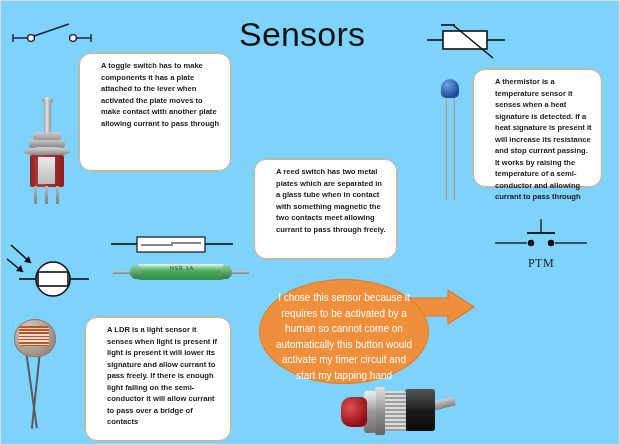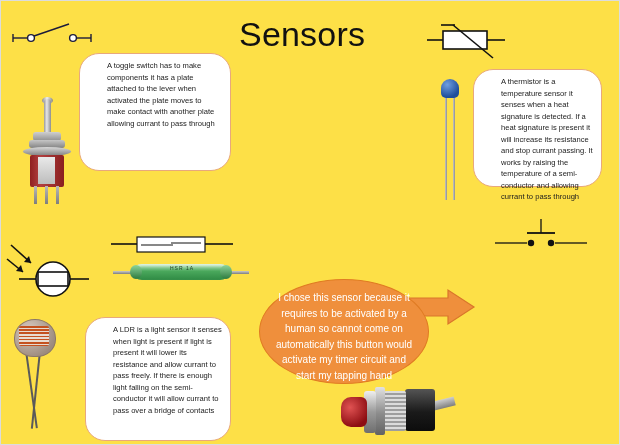--- a/index.html
+++ b/index.html
@@ -7,48 +7,49 @@
     padding: 0;
     background: #ffffff;
   }
   body {
     font-family: "Liberation Sans", sans-serif;
   }
   #slide {
     position: relative;
     width: 620px;
     height: 445px;
-    background: #fde047;
+    background: #7dd3fc;
     overflow: hidden;
     border: 1px solid #dcdcdc;
     box-sizing: border-box;
   }
   
   .title {
     position: absolute;
     left: 238px;
     top: 14px;
     font-size: 34px;
     font-weight: 400;
     color: #111111;
     letter-spacing: 0.2px;
     font-family: "Liberation Sans", sans-serif;
   }
   
   .callout {
     position: absolute;
     border: 1.3px solid #e8a87c;
-    border-radius: 20px;
+    border-radius: 12px;
     background: #ffffff;
     box-sizing: border-box;
-    padding: 6px 8px 6px 27px;
+    padding: 6px 8px 6px 21px;
     font-size: 7.6px;
     line-height: 1.52;
     color: #1b1b1b;
     font-family: "Liberation Sans", sans-serif;
+    font-weight: bold;
   }
   .callout p { margin: 0; }
   #callout-toggle   { left: 78px;  top: 52px;  width: 152px; height: 118px; }
   #callout-reed     { left: 253px; top: 158px; width: 143px; height: 100px; }
   #callout-thermistor { left: 472px; top: 68px; width: 129px; height: 118px; }
   #callout-ldr      { left: 84px;  top: 316px; width: 146px; height: 124px; }
   #callout-ptm      { left: 468px; top: 308px; width: 146px; height: 76px; }
 
   
   #oval-reason {
@@ -287,20 +288,21 @@
   </svg>
 
   <svg class="sym" id="sym-ptm" viewBox="0 0 100 36">
     <line x1="4" y1="24" x2="36" y2="24" stroke="#111111" stroke-width="1.3"></line>
     <circle cx="40" cy="24" r="3.2" fill="#111111"></circle>
     <circle cx="60" cy="24" r="3.2" fill="#111111"></circle>
     <line x1="64" y1="24" x2="96" y2="24" stroke="#111111" stroke-width="1.3"></line>
     <line x1="36" y1="14" x2="64" y2="14" stroke="#111111" stroke-width="1.8"></line>
     <line x1="50" y1="0" x2="50" y2="14" stroke="#111111" stroke-width="1.3"></line>
   </svg>
+  <div id="label-ptm">PTM</div>
 
   <div class="photo" id="photo-toggle">
     <div class="lever-tip"></div>
       <div class="lever"></div>
     <div class="nut1"></div>
       <div class="nut2"></div>
       <div class="washer"></div>
     <div class="body"></div>
       <div class="body-face"></div>
     <div class="pin p1"></div>
@@ -344,23 +346,26 @@
   </svg>
 
   <div id="oval-reason">
     <p>I chose this sensor because it requires to be activated by a human so cannot come on automatically this button would activate my timer circuit and start my tapping hand</p>
   </div>
 
   <div class="callout" id="callout-toggle">
     <p>A toggle switch has to make components it has a plate attached to the lever when activated the plate moves to make contact with another plate allowing currant to pass through</p>
   </div>
 
+  <div class="callout" id="callout-reed">
+    <p>A reed switch has two metal plates which are separated in a glass tube when in contact with something magnetic the two contacts meet allowing currant  to pass through freely.</p>
+  </div>
 
   <div class="callout" id="callout-thermistor">
     <p>A thermistor is a temperature sensor it senses when a heat signature is detected.  If a heat signature is present it will increase its resistance and stop currant passing. It works by raising the temperature of a semi-conductor  and allowing currant to pass through</p>
   </div>
 
   <div class="callout" id="callout-ldr">
-    <p>A LDR is a light sensor it senses when light is present if light is present  it will lower its resistance and allow currant to pass freely. If there is enough light falling on the semi-conductor it will allow currant to pass over a bridge of contacts</p>
+    <p>A LDR is a light sensor it senses when light is present if light is present  it will lower its signature and allow currant to pass freely. If there is enough light falling on the semi-conductor it will allow currant to pass over a bridge of contacts</p>
   </div>
 
 
 </div>
 
 </body></html>

